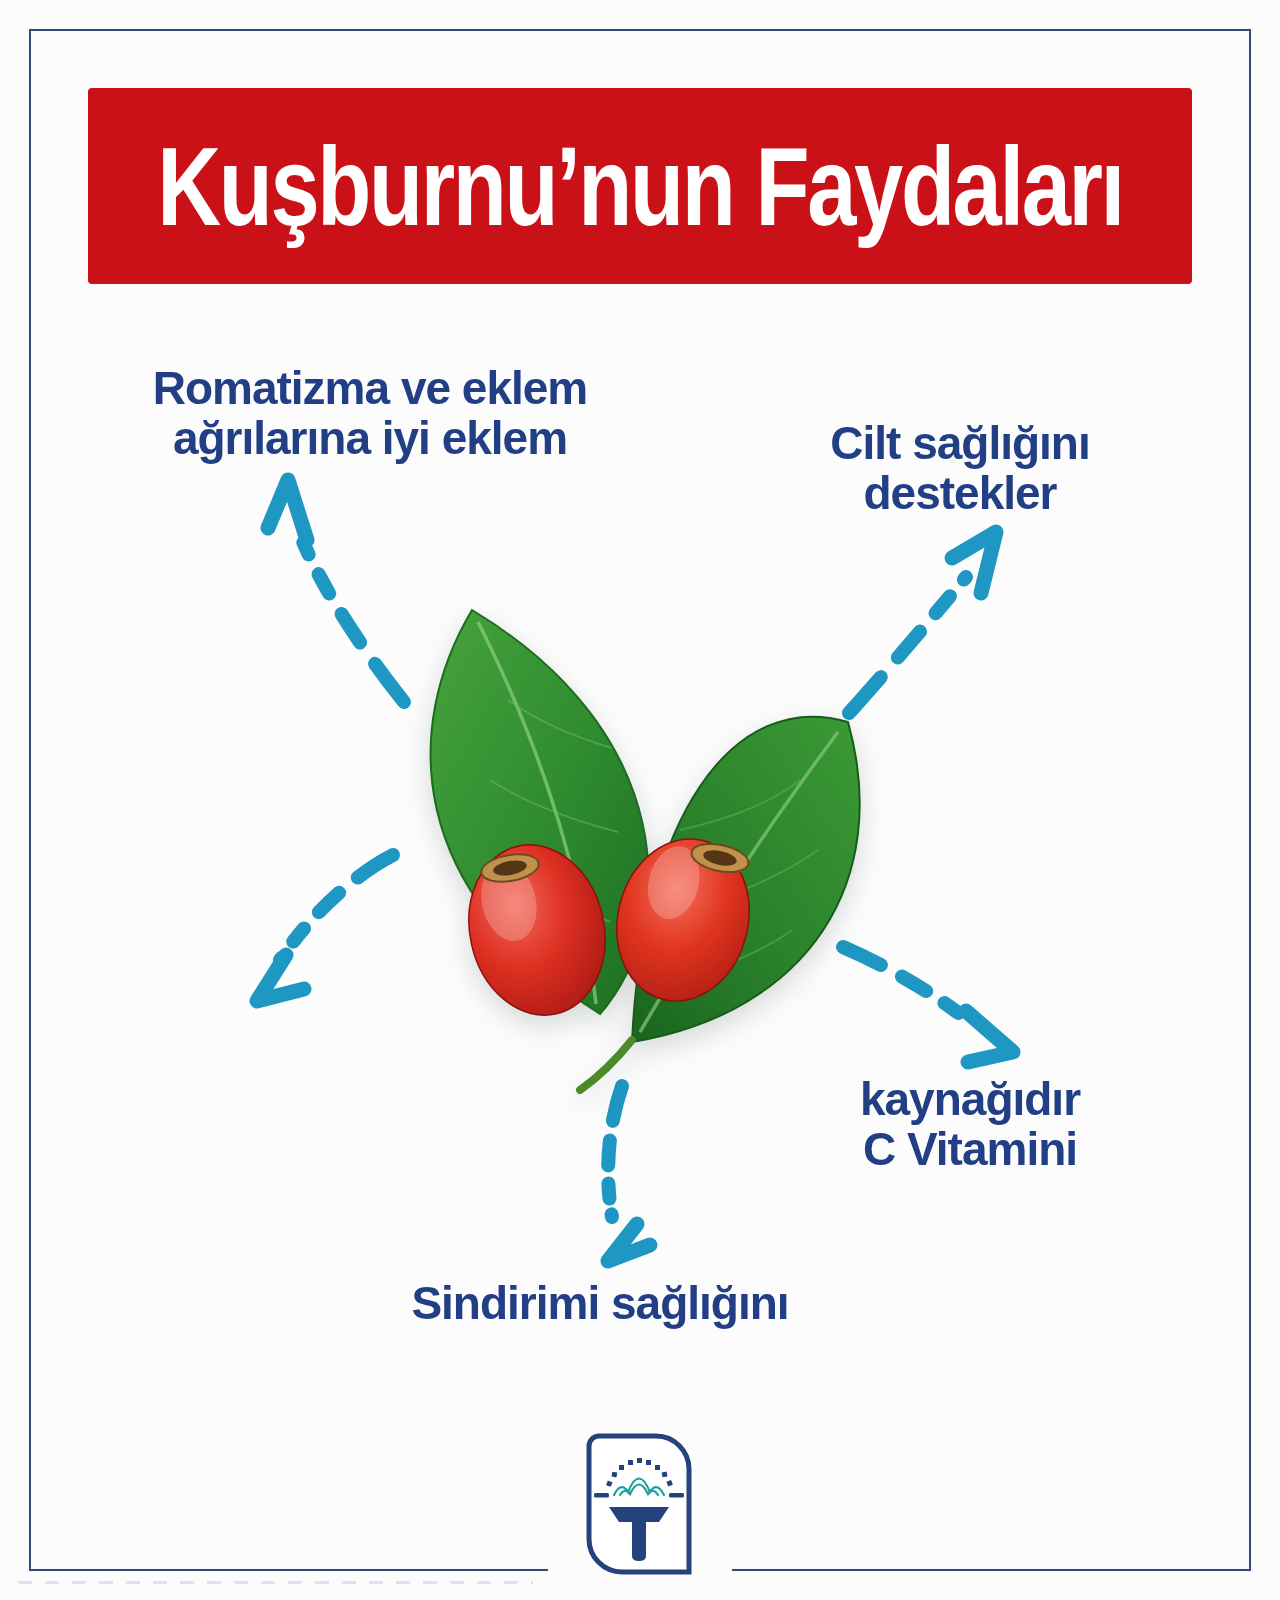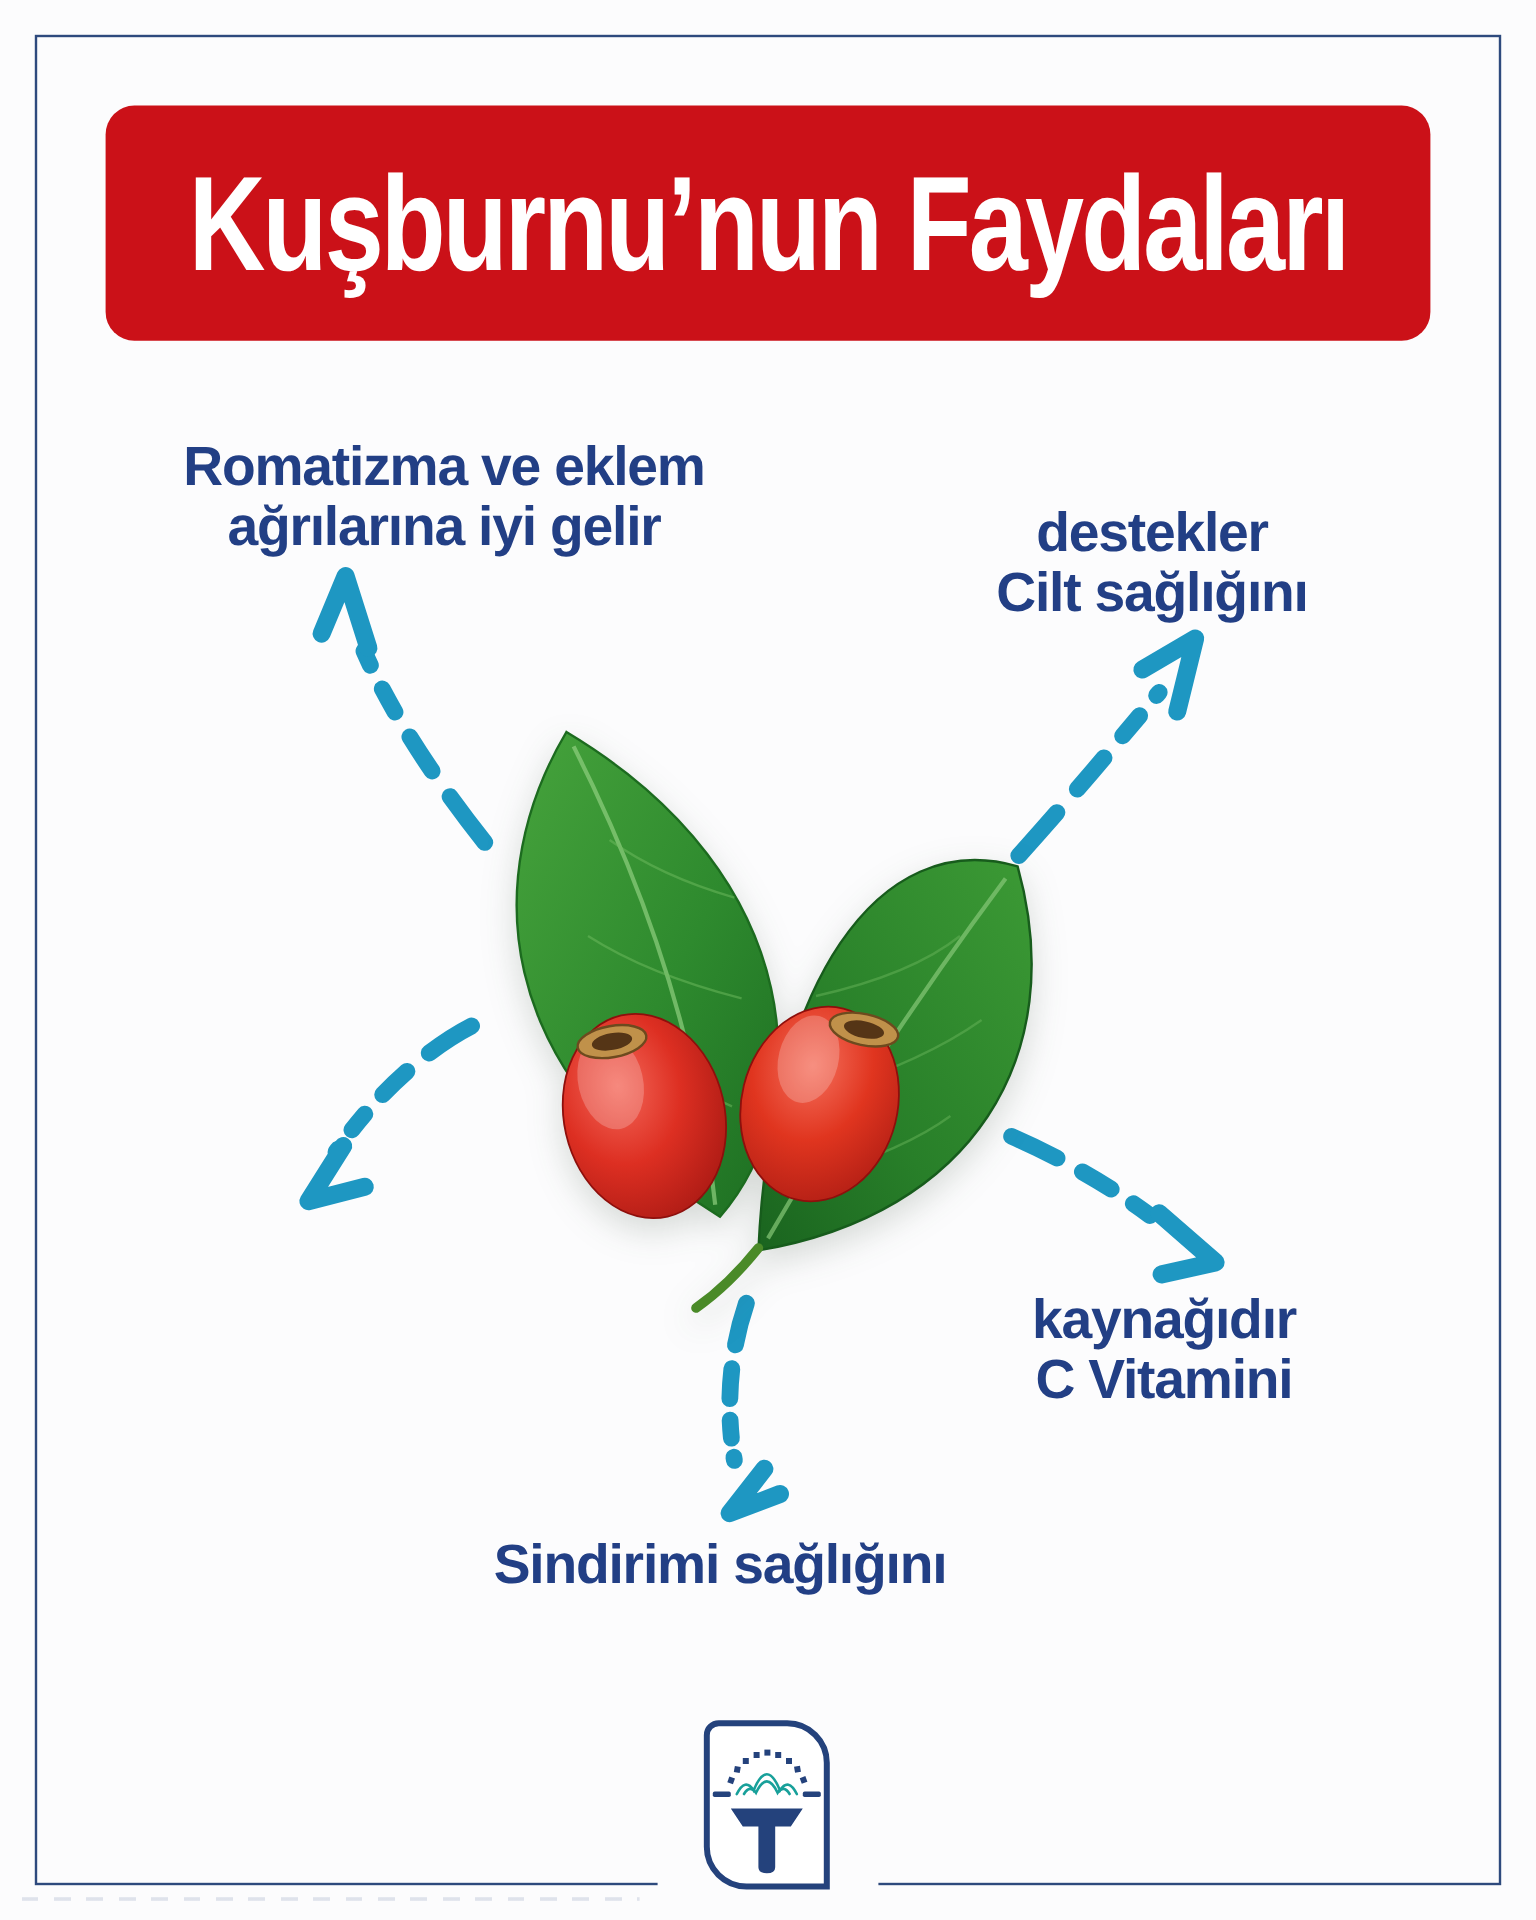--- a/index.html
+++ b/index.html
@@ -8,21 +8,21 @@
     background:var(--background,#fcfcfd);
     font-family:"Liberation Sans",sans-serif;
   }
   .frame{
     position:absolute;left:29px;top:29px;width:1218px;height:1538px;
     border:2px solid var(--frame-border,#2e4a7d);
     background:transparent;
   }
   .banner{
     position:absolute;left:88px;top:88px;width:1104px;height:196px;
-    background:var(--banner-bg,#cb1118);border-radius:24px;
+    background:var(--banner-bg,#cb1118);border-radius:4px;
     display:flex;align-items:center;justify-content:center;
   }
   .banner-title{
     color:var(--banner-text,#fff);
     font-size:112px;font-weight:700;letter-spacing:-3px;white-space:nowrap;
     transform:scaleX(0.79);transform-origin:center;
   }
   .benefit{
     position:absolute;color:var(--benefit-text,#223f85);
     font-weight:700;font-size:46px;line-height:50px;letter-spacing:-1px;
@@ -57,25 +57,25 @@
 <div class="canvas">
 
   <div class="frame"></div>
 
   <div class="banner">
     <div class="banner-title">Kuşburnu’nun Faydaları</div>
   </div>
 
   <div class="benefit b-romatizma">
     <div>Romatizma ve eklem</div>
-    <div>ağrılarına iyi gelir</div>
+    <div>ağrılarına iyi eklem</div>
   </div>
   <div class="benefit b-cilt">
+    <div>Cilt sağlığını</div>
     <div>destekler</div>
-    <div>Cilt sağlığını</div>
   </div>
   <div class="benefit b-vitamin">
     <div>kaynağıdır</div>
     <div>C Vitamini</div>
   </div>
   <div class="benefit b-sindirim">
     <div>Sindirimi sağlığını</div>
   </div>
 
   <svg class="arrows" viewBox="0 0 1280 1600">

